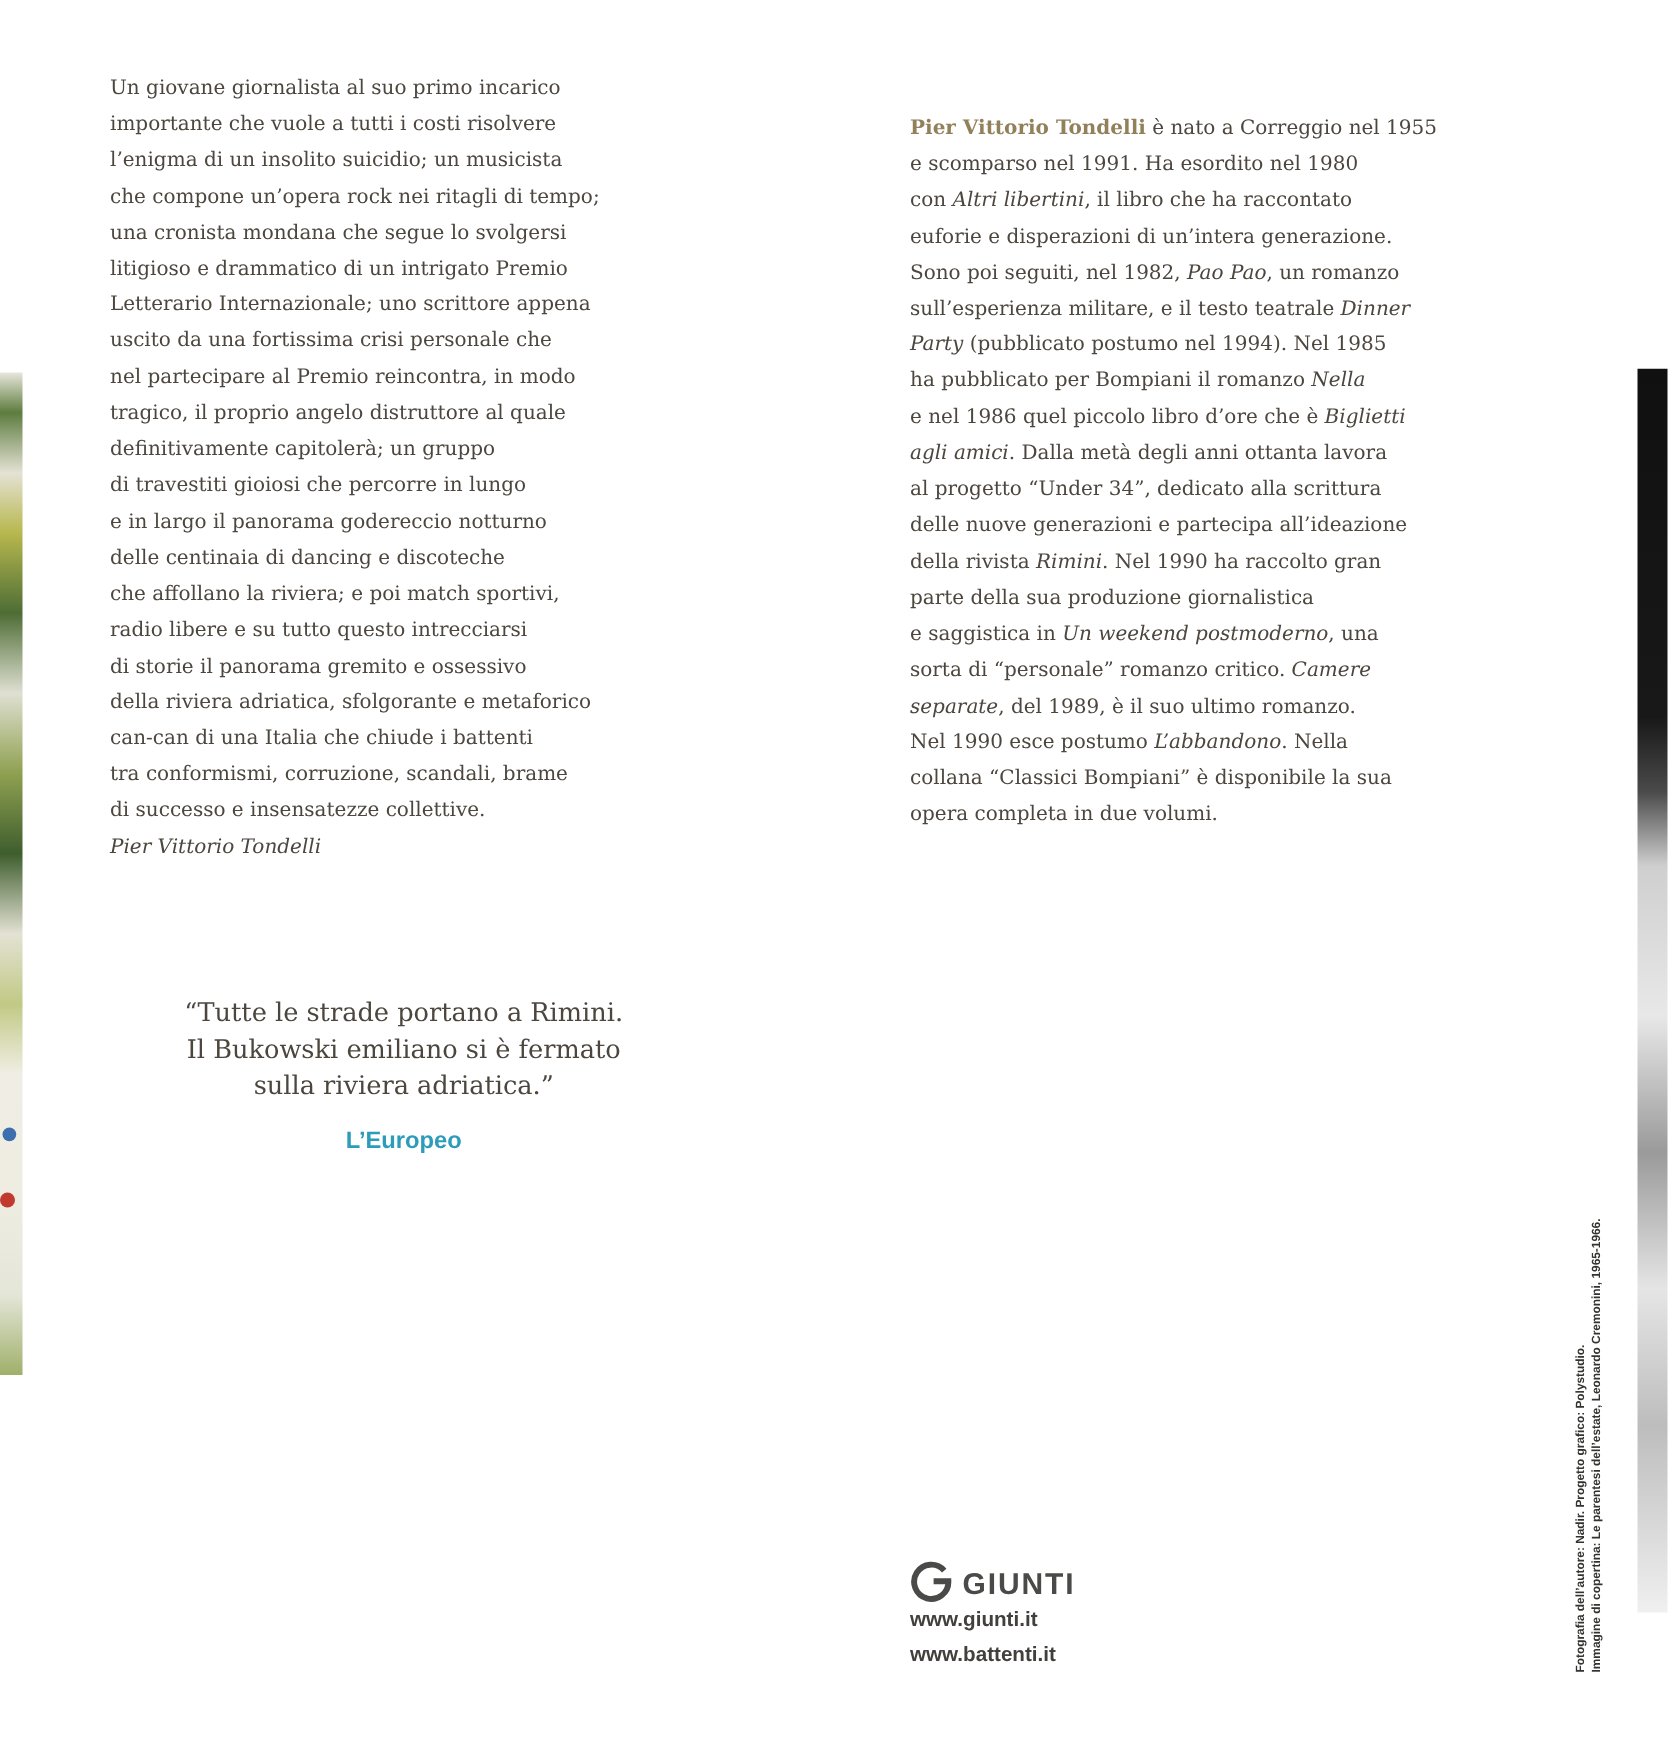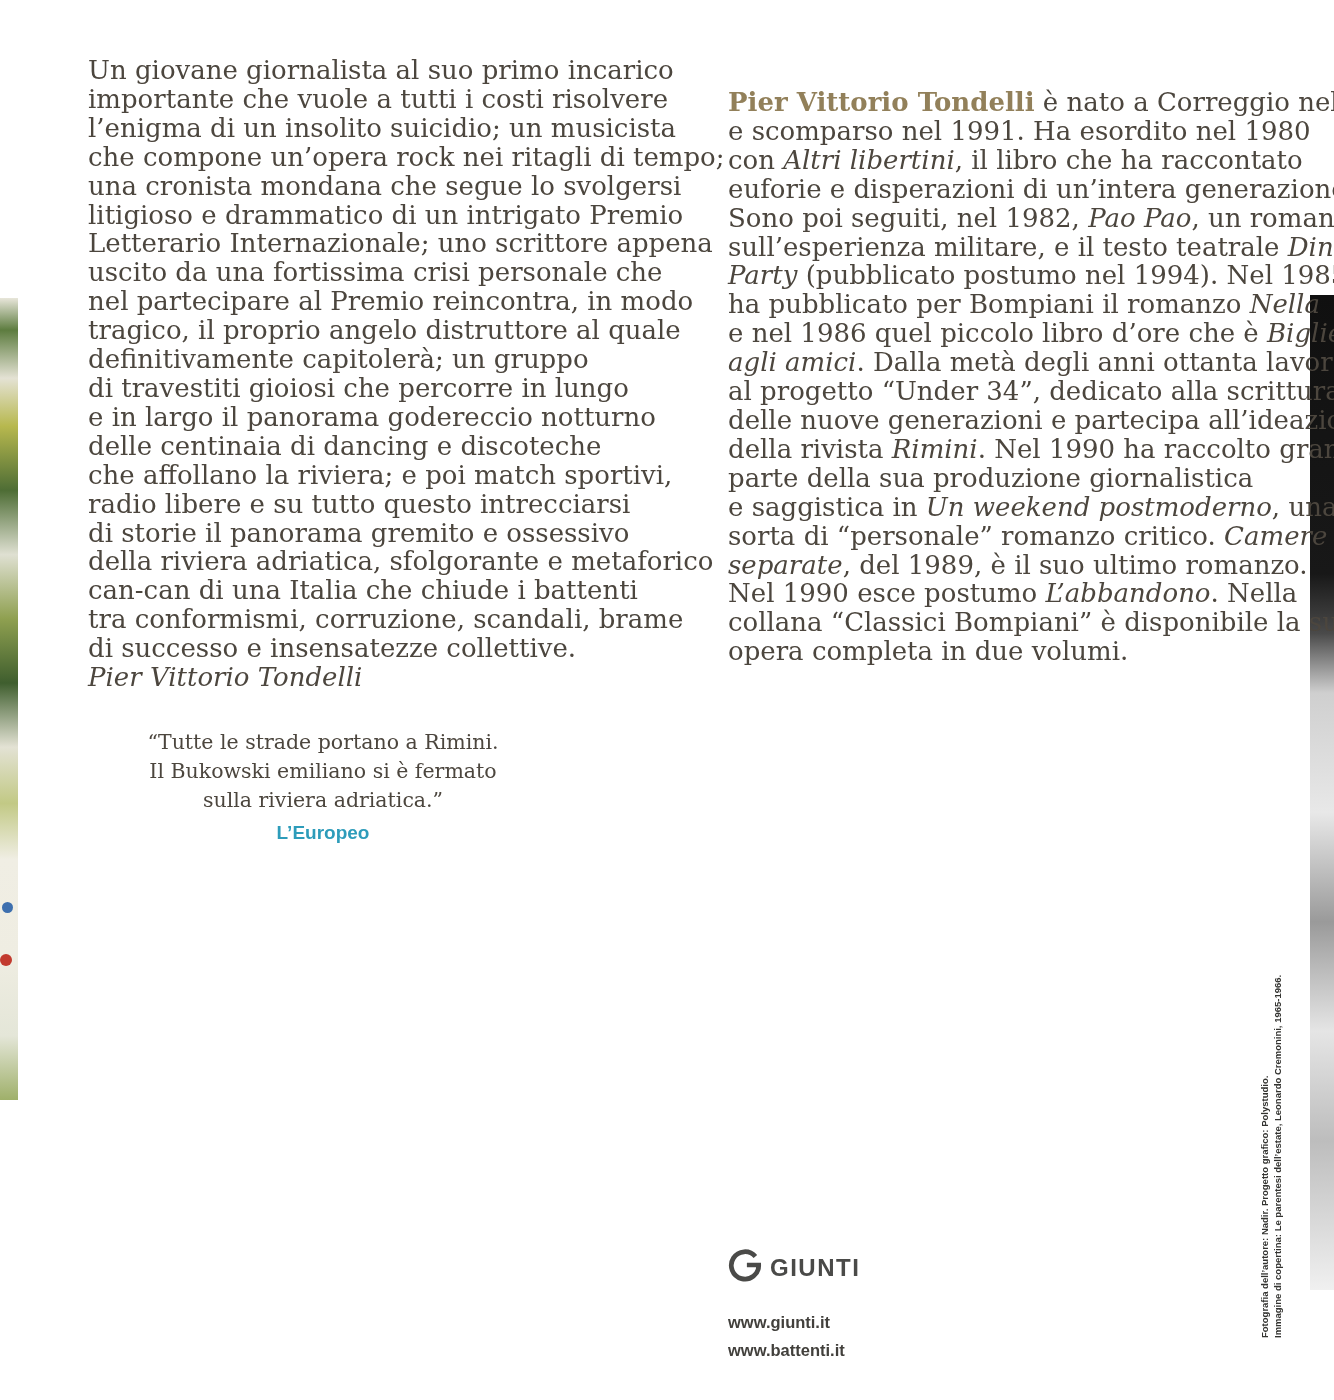--- a/index.html
+++ b/index.html
@@ -3,45 +3,45 @@
 <meta charset="utf-8">
 <style>
   html,body{margin:0;padding:0;}
   body{
     width:1334px;height:1400px;position:relative;background:#ffffff;
     font-family:"DejaVu Serif",serif;overflow:hidden;
   }
   .serif-text{
     font-family:"DejaVu Serif",serif;
     color:#4c463e;
-    font-size:26px;
+    font-size:16px;
     line-height:28.9px;
     white-space:pre;
   }
   .run-italic{font-style:italic;text-align:center;}
   .run-bold-name{font-weight:bold;color:#92805a;}
   
   .left-col{position:absolute;left:88px;top:56px;width:560px;}
   
-  .quote-block{position:absolute;left:88px;top:728px;width:470px;text-align:center;}
+  .quote-block{position:absolute;left:88px;top:796px;width:470px;text-align:center;}
   .quote-lines{font-size:20.5px;line-height:29px;white-space:pre-line;color:#4c463e;}
   .quote-source{
-    margin-top:7px;font-family:"Liberation Sans",sans-serif;
+    margin-top:19px;font-family:"Liberation Sans",sans-serif;
     font-weight:bold;font-size:19px;color:#2d9cba;
   }
   
   .right-col{position:absolute;left:728px;top:56px;width:580px;margin-top:32px;}
   
   .publisher{position:absolute;left:728px;top:1248px;}
   .logo-row{display:flex;align-items:flex-end;gap:8px;}
   .giunti-word{
     font-family:"Liberation Sans",sans-serif;font-weight:bold;
     font-size:24px;letter-spacing:1.5px;color:#4a4a48;
   }
-  .urls{margin-top:26px;}
+  .urls{margin-top:0;}
   .url-line{
     font-family:"Liberation Sans",sans-serif;font-weight:bold;
     font-size:16.5px;line-height:28px;color:#42403c;
   }
   
   .credits{
     position:absolute;left:1258px;top:1338px;width:385px;height:28px;
     transform:rotate(-90deg);transform-origin:top left;
   }
   .credit-line{

